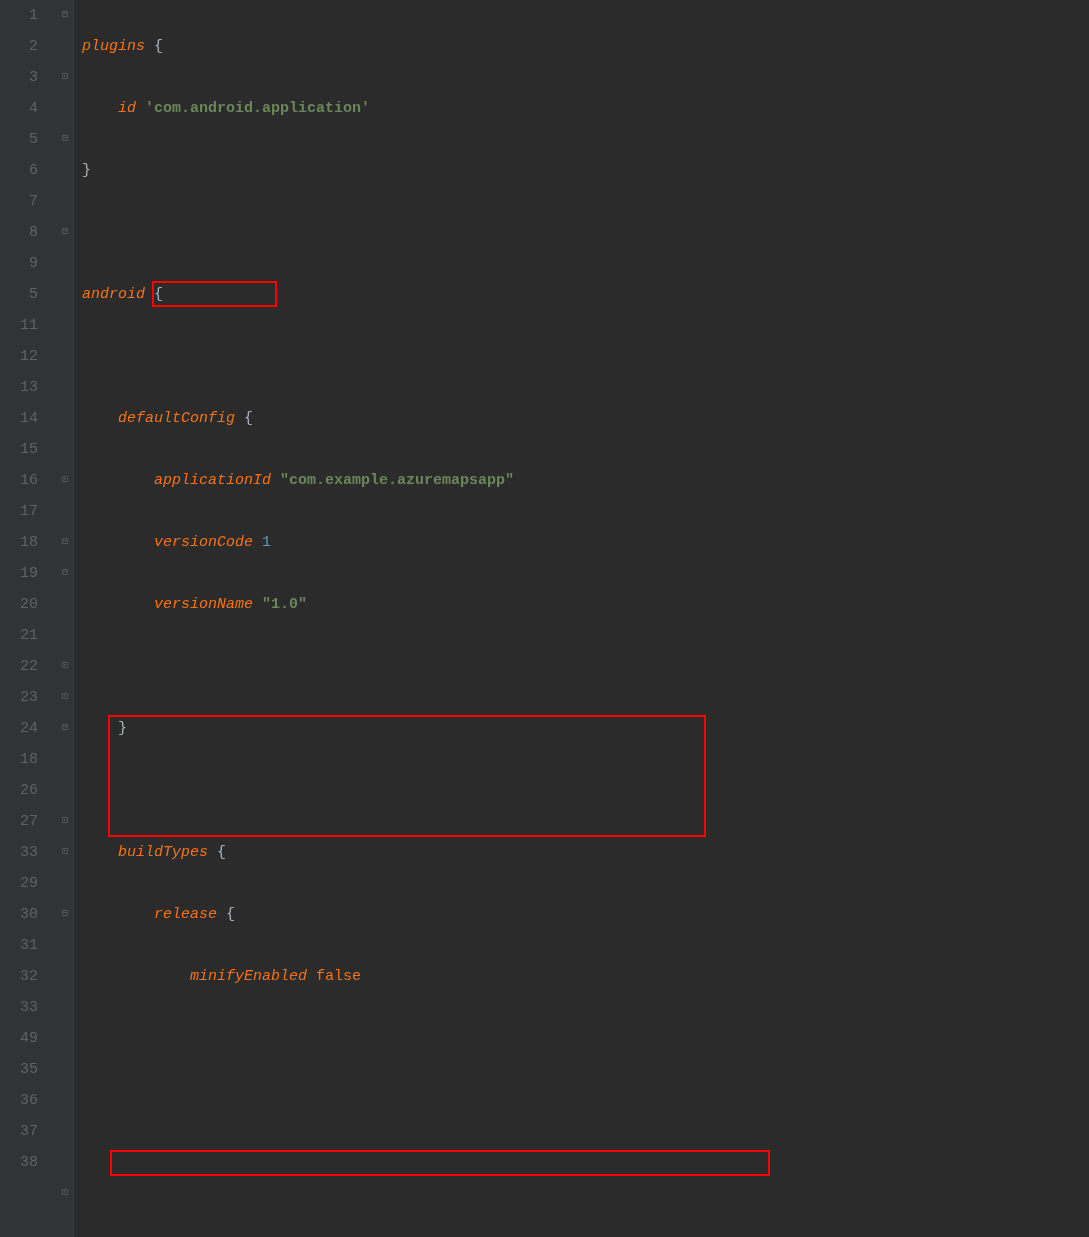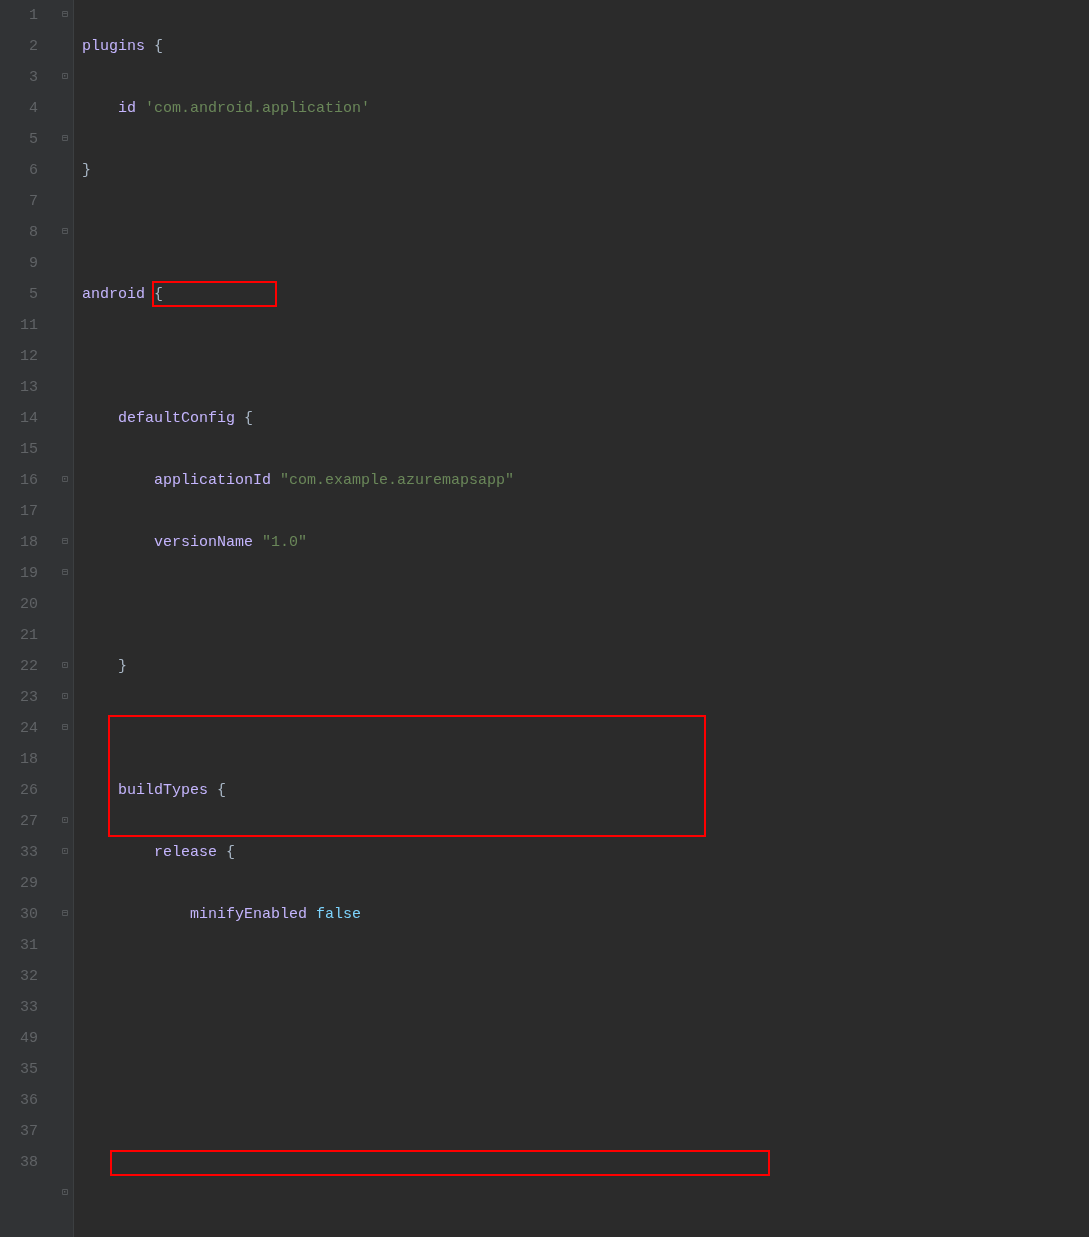--- a/index.html
+++ b/index.html
@@ -42,24 +42,24 @@
     text-align: center;
   }
   .code {
     padding-left: 8px;
     flex-grow: 1;
     white-space: pre;
     position: relative;
   }
   .line { height: 31px; position: relative; }
   .ln { height: 31px; }
-  .method { color: #c4b5fd; }
-  .str { color: #6a8759; }
+  .method { color: #f97316; font-style: italic; }
+  .str { color: #6a8759; font-weight: bold; }
   .num { color: #6897bb; }
-  .bool { color: #7dd3fc; }
+  .bool { color: #f97316; }
   .punct { color: #a9b7c6; }
   .red-box {
     position: absolute;
     border: 2px solid #ff0000;
     pointer-events: none;
   }
 </style>
 </head>
 <body>
 
@@ -125,20 +125,21 @@
 
   <div class="code">
 <div class="line"><span class="method">plugins</span> <span class="punct">{</span></div>
 <div class="line">    <span class="method">id</span> <span class="str">'com.android.application'</span></div>
 <div class="line"><span class="punct">}</span></div>
 <div class="line"></div>
 <div class="line"><span class="method">android</span> <span class="punct">{</span></div>
 <div class="line"></div>
 <div class="line">    <span class="method">defaultConfig</span> <span class="punct">{</span></div>
 <div class="line">        <span class="method">applicationId</span> <span class="str">"com.example.azuremapsapp"</span></div>
+<div class="line">        <span class="method">versionCode</span> <span class="num">1</span></div>
 <div class="line">        <span class="method">versionName</span> <span class="str">"1.0"</span></div>
 <div class="line"></div>
 <div class="line">    <span class="punct">}</span></div>
 <div class="line"></div>
 <div class="line">    <span class="method">buildTypes</span> <span class="punct">{</span></div>
 <div class="line">        <span class="method">release</span> <span class="punct">{</span></div>
 <div class="line">            <span class="method">minifyEnabled</span> <span class="bool">false</span></div>
 
 
 

